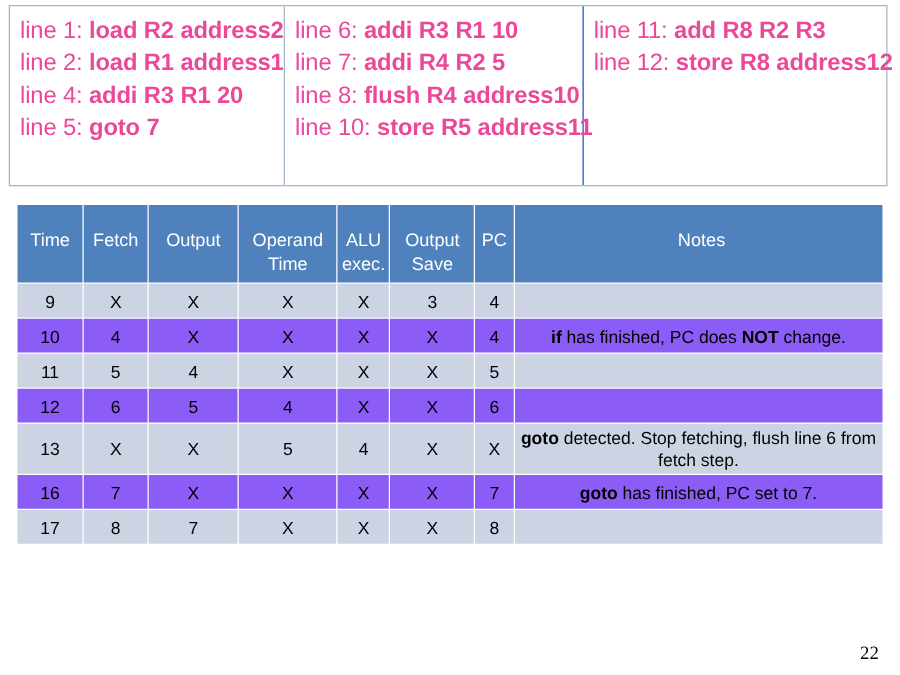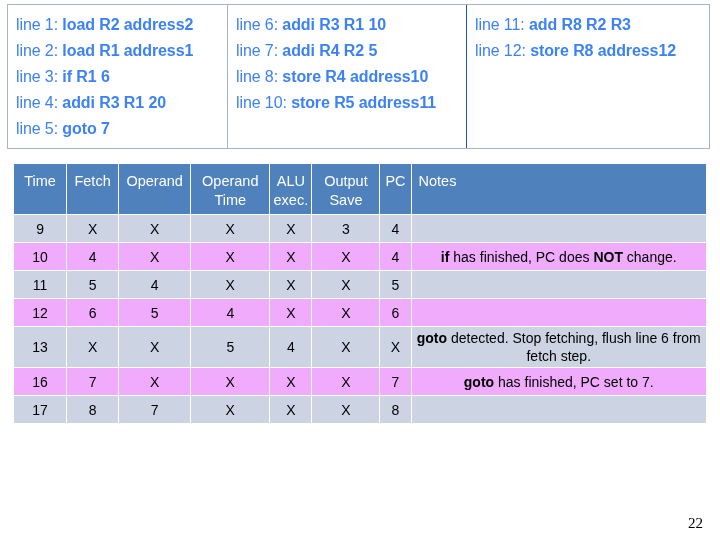--- a/index.html
+++ b/index.html
@@ -28,23 +28,23 @@
     background: #ffffff;
   }
   .code-col {
     box-sizing: border-box;
     padding: 7px 0 0 8px;
   }
   .code-col.c1 { width: 220px; border-right: 1px solid #a6b6c6; }
   .code-col.c2 { width: 239px; border-right: 1px solid #1d4ed8; }
   .code-col.c3 { width: 242px; }
   .code-line {
-    font-size: 16px;
+    font-size: 19px;
     line-height: 26px;
-    color: #3b82f6;
+    color: #ec4899;
     white-space: nowrap;
     letter-spacing: -0.1px;
   }
   .code-line .lbl { font-weight: 400; }
   .code-line .ins { font-weight: 700; }
 
   
   #pipeline-table {
     position: absolute;
     left: 13px;
@@ -54,41 +54,41 @@
     border-spacing: 1px;
     table-layout: fixed;
     background: #ffffff;
   }
   #pipeline-table th {
     background: #4f81bd;
     color: #ffffff;
     font-weight: 400;
     font-size: 14.5px;
     line-height: 19px;
-    padding: 8px 2px 4px 2px;
+    padding: 20px 2px 4px 2px;
     vertical-align: top;
     text-align: center;
     height: 50px;
     box-sizing: border-box;
   }
   #pipeline-table th.notes-h {
-    text-align: left;
+    text-align: center;
     padding-left: 7px;
   }
   #pipeline-table td {
     font-size: 14px;
     color: #000000;
     text-align: center;
     vertical-align: middle;
     padding: 2px;
     height: 27px;
     box-sizing: border-box;
   }
   tr.shade td { background: #ccd4e4; }
-  tr.light td { background: #f0abfc; }
+  tr.light td { background: #8b5cf6; }
   td.notes {
     text-align: left;
     padding-left: 7px;
     font-size: 13.5px;
     line-height: 18px;
   }
   td.x-mark { color: #c0202a; }
   tr.tall td { height: 44px; }
   .notes b { font-weight: 700; }
 
@@ -112,28 +112,27 @@
     font-family: "Liberation Serif", serif;
   }
 </style>
 </head>
 <body>
 
 <div id="code-box">
   <div class="code-col c1">
       <div class="code-line"><span class="lbl">line 1:</span> <span class="ins">load R2 address2</span></div>
       <div class="code-line"><span class="lbl">line 2:</span> <span class="ins">load R1 address1</span></div>
-      <div class="code-line"><span class="lbl">line 3:</span> <span class="ins">if R1 6</span></div>
       <div class="code-line"><span class="lbl">line 4:</span> <span class="ins">addi R3 R1 20</span></div>
       <div class="code-line"><span class="lbl">line 5:</span> <span class="ins">goto 7</span></div>
     </div>
   <div class="code-col c2">
       <div class="code-line"><span class="lbl">line 6:</span> <span class="ins">addi R3 R1 10</span></div>
       <div class="code-line"><span class="lbl">line 7:</span> <span class="ins">addi R4 R2 5</span></div>
-      <div class="code-line"><span class="lbl">line 8:</span> <span class="ins">store R4 address10</span></div>
+      <div class="code-line"><span class="lbl">line 8:</span> <span class="ins">flush R4 address10</span></div>
       <div class="code-line"><span class="lbl">line 10:</span> <span class="ins">store R5 address11</span></div>
     </div>
   <div class="code-col c3">
       <div class="code-line"><span class="lbl">line 11:</span> <span class="ins">add R8 R2 R3</span></div>
       <div class="code-line"><span class="lbl">line 12:</span> <span class="ins">store R8 address12</span></div>
     </div>
 </div>
 
 <table id="pipeline-table">
   <colgroup>
@@ -143,21 +142,21 @@
       <col class="c-opfetch">
     <col class="c-alu">
       <col class="c-output">
       <col class="c-pc">
       <col class="c-notes">
   </colgroup>
   <thead>
     <tr>
       <th>Time</th>
       <th>Fetch</th>
-      <th>Operand</th>
+      <th>Output</th>
       <th>Operand Time</th>
       <th>ALU exec.</th>
       <th>Output Save</th>
       <th>PC</th>
       <th class="notes-h">Notes</th>
     </tr>
   </thead>
   <tbody id="pipeline-body">
       <tr class="shade">
         <td>9</td>

